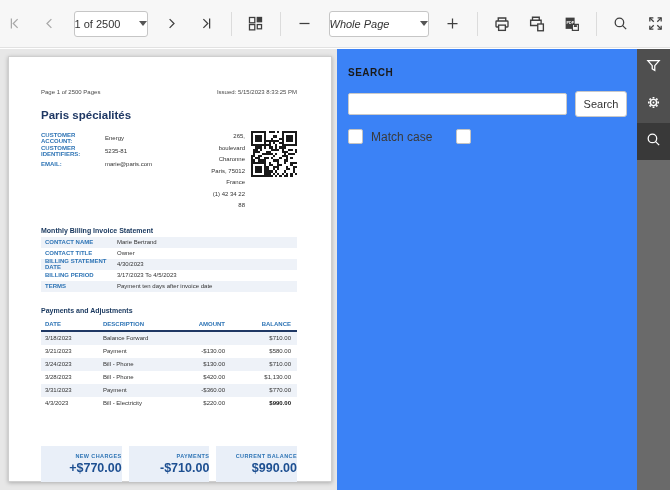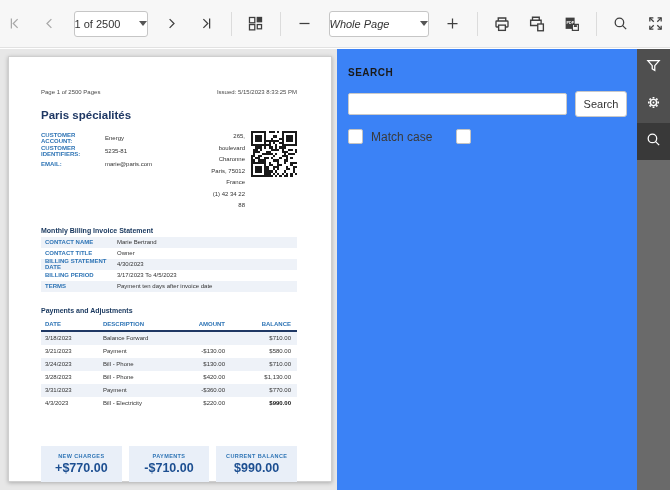--- a/index.html
+++ b/index.html
@@ -51,21 +51,21 @@
   .trow{display:flex;height:13px;align-items:center;padding:0 6px 0 4px;}
   .trow.alt{background:#eef2f8;}
   .trow span{font-size:6px;color:#333;}
   .c-date{width:58px;text-align:left;}
   .c-desc{flex:1;text-align:left;}
   .c-amt{width:62px;text-align:right;}
   .c-bal{width:66px;text-align:right;}
   .bold-cell{font-weight:bold;color:#111 !important;}
   .summary{display:flex;gap:7px;margin-top:36px;}
   .sum-box{width:92px;height:36px;background:#e9eff8;display:flex;flex-direction:column;
-           align-items:center;justify-content:center;}
+           align-items:flex-end;justify-content:center;}
   .sum-label{font-size:5.5px;font-weight:bold;letter-spacing:.4px;color:#2e74b5;}
   .sum-value{font-size:12.5px;font-weight:bold;color:#1d4f91;margin-top:2px;}
 
   
   .search-panel{position:absolute;top:49px;left:337px;width:300px;bottom:0;background:#3b82f6;
                 box-sizing:border-box;padding:18px 10px 0 11px;}
   .search-title{font-size:10px;font-weight:bold;letter-spacing:.5px;color:#1a1a1a;}
   .search-row{display:flex;align-items:center;margin-top:13px;}
   .search-input{flex:1;height:22px;border:1px solid #c9c9c9;border-radius:2px;
                 box-sizing:border-box;font-size:11px;padding:0 6px;outline:none;}

